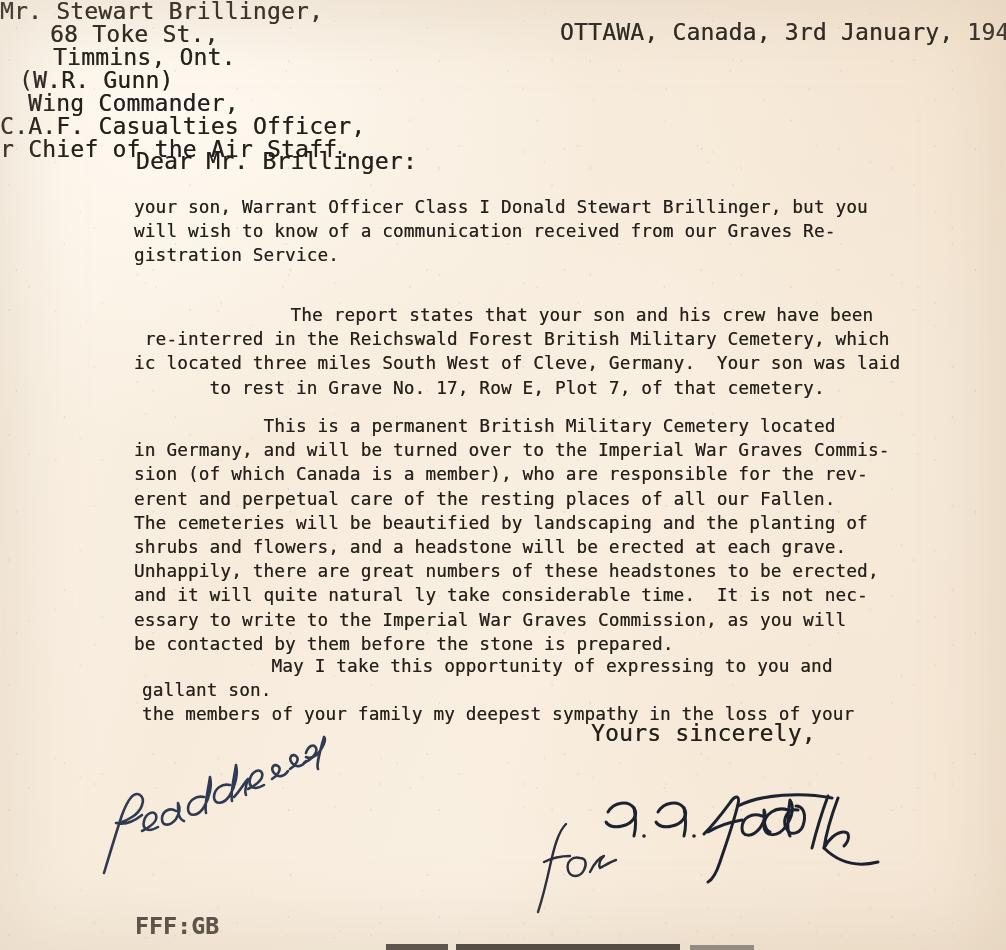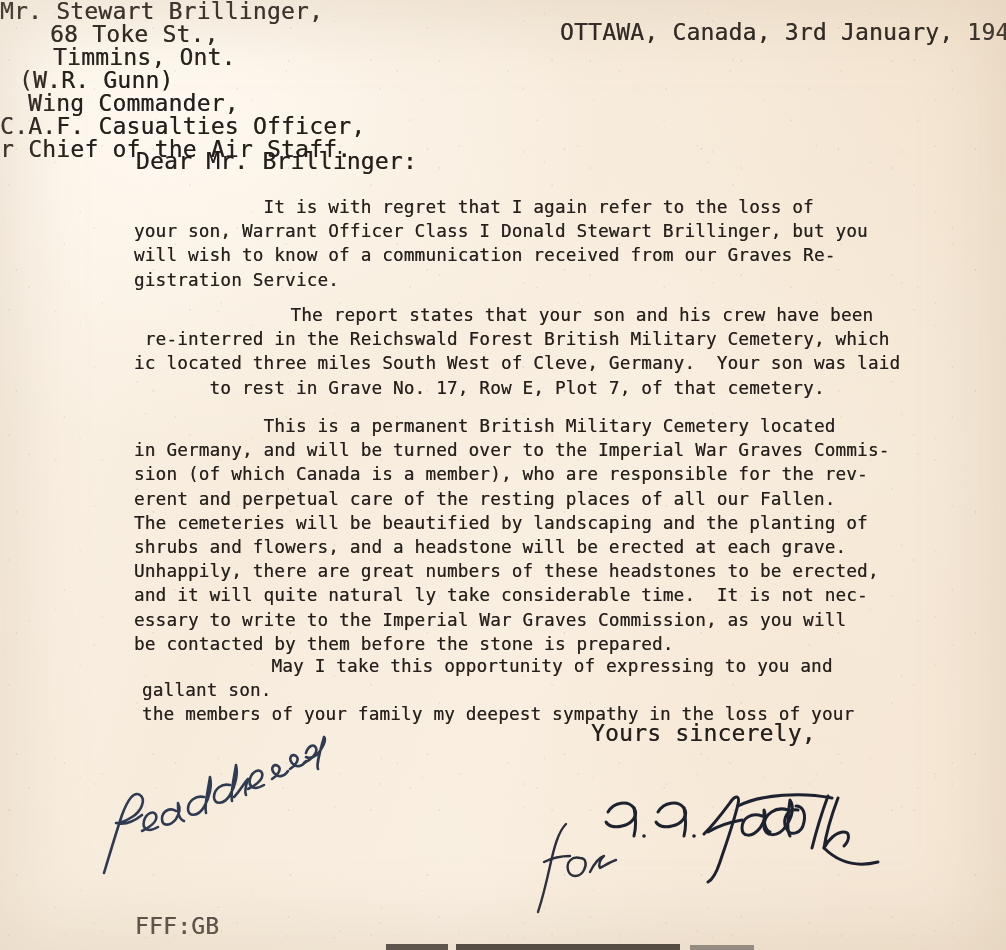--- a/index.html
+++ b/index.html
@@ -52,20 +52,21 @@
     font-size: 23px;
     letter-spacing: 0.2px;
     line-height: 23px;
     color: #241f1b;
     text-shadow: 0.35px 0 0 rgba(36,31,27,0.55), 0 0.35px 0 rgba(36,31,27,0.30);
   }
 
   .tx.faint {
     color: #3b342c;
     opacity: 0.88;
+    font-weight: bold;
   }
 
   .block {
     position: absolute;
     white-space: pre;
     font-size: 17.6px;
     letter-spacing: 0.2px;
     line-height: 24.2px;
     color: #241f1b;
     text-shadow: 0.35px 0 0 rgba(36,31,27,0.5), 0 0.35px 0 rgba(36,31,27,0.28);
@@ -133,21 +134,21 @@
   <div class="tx" id="datelineRow">OTTAWA, Canada, 3rd January, 1949.</div>
 
   <div id="addrBlock">
     <div class="tx" style="position:relative;top:0;left:0;">Mr. Stewart Brillinger,</div>
     <div class="tx" style="position:relative;top:0;left:0;margin-left:36px;"> 68 Toke St.,</div>
     <div class="tx" style="position:relative;top:0;left:0;padding-left:39px;"> Timmins, Ont.</div>
   </div>
 
   <div class="tx" id="salutation">Dear Mr. Brillinger:</div>
 
-  <div class="block" id="para1"><div>            It is with regret that I again refer to the loss of</div><div>your son, Warrant Officer Class I Donald Stewart Brillinger, but you</div><div>will wish to know of a communication received from our Graves Re-</div><div>gistration Service.</div></div>
+  <div class="block" id="para1"><div>your son, Warrant Officer Class I Donald Stewart Brillinger, but you</div><div>will wish to know of a communication received from our Graves Re-</div><div>gistration Service.</div></div>
   <div class="block" id="para2"><div>            The report states that your son and his crew have been</div><div>re-interred in the Reichswald Forest British Military Cemetery, which</div><div>ic located three miles South West of Cleve, Germany.  Your son was laid</div><div>to rest in Grave No. 17, Row E, Plot 7, of that cemetery.</div></div>
   <div class="block" id="para3"><div>            This is a permanent British Military Cemetery located</div><div>in Germany, and will be turned over to the Imperial War Graves Commis-</div><div>sion (of which Canada is a member), who are responsible for the rev-</div><div>erent and perpetual care of the resting places of all our Fallen.</div><div>The cemeteries will be beautified by landscaping and the planting of</div><div>shrubs and flowers, and a headstone will be erected at each grave.</div><div>Unhappily, there are great numbers of these headstones to be erected,</div><div>and it will quite natural ly take considerable time.  It is not nec-</div><div>essary to write to the Imperial War Graves Commission, as you will</div><div>be contacted by them before the stone is prepared.</div></div>
   <div class="block" id="para4"><div>            May I take this opportunity of expressing to you and</div><div>gallant son.</div><div>the members of your family my deepest sympathy in the loss of your</div></div>
 
   <div class="tx" id="closing">Yours sincerely,</div>
 
   <div class="hand" id="readdressed">
     <svg width="250" height="145" viewBox="0 0 250 145" fill="none" xmlns="http://www.w3.org/2000/svg" aria-hidden="true">
       <g stroke="#2f3b52" stroke-width="2.6" stroke-linecap="round" stroke-linejoin="round" fill="none">
 

